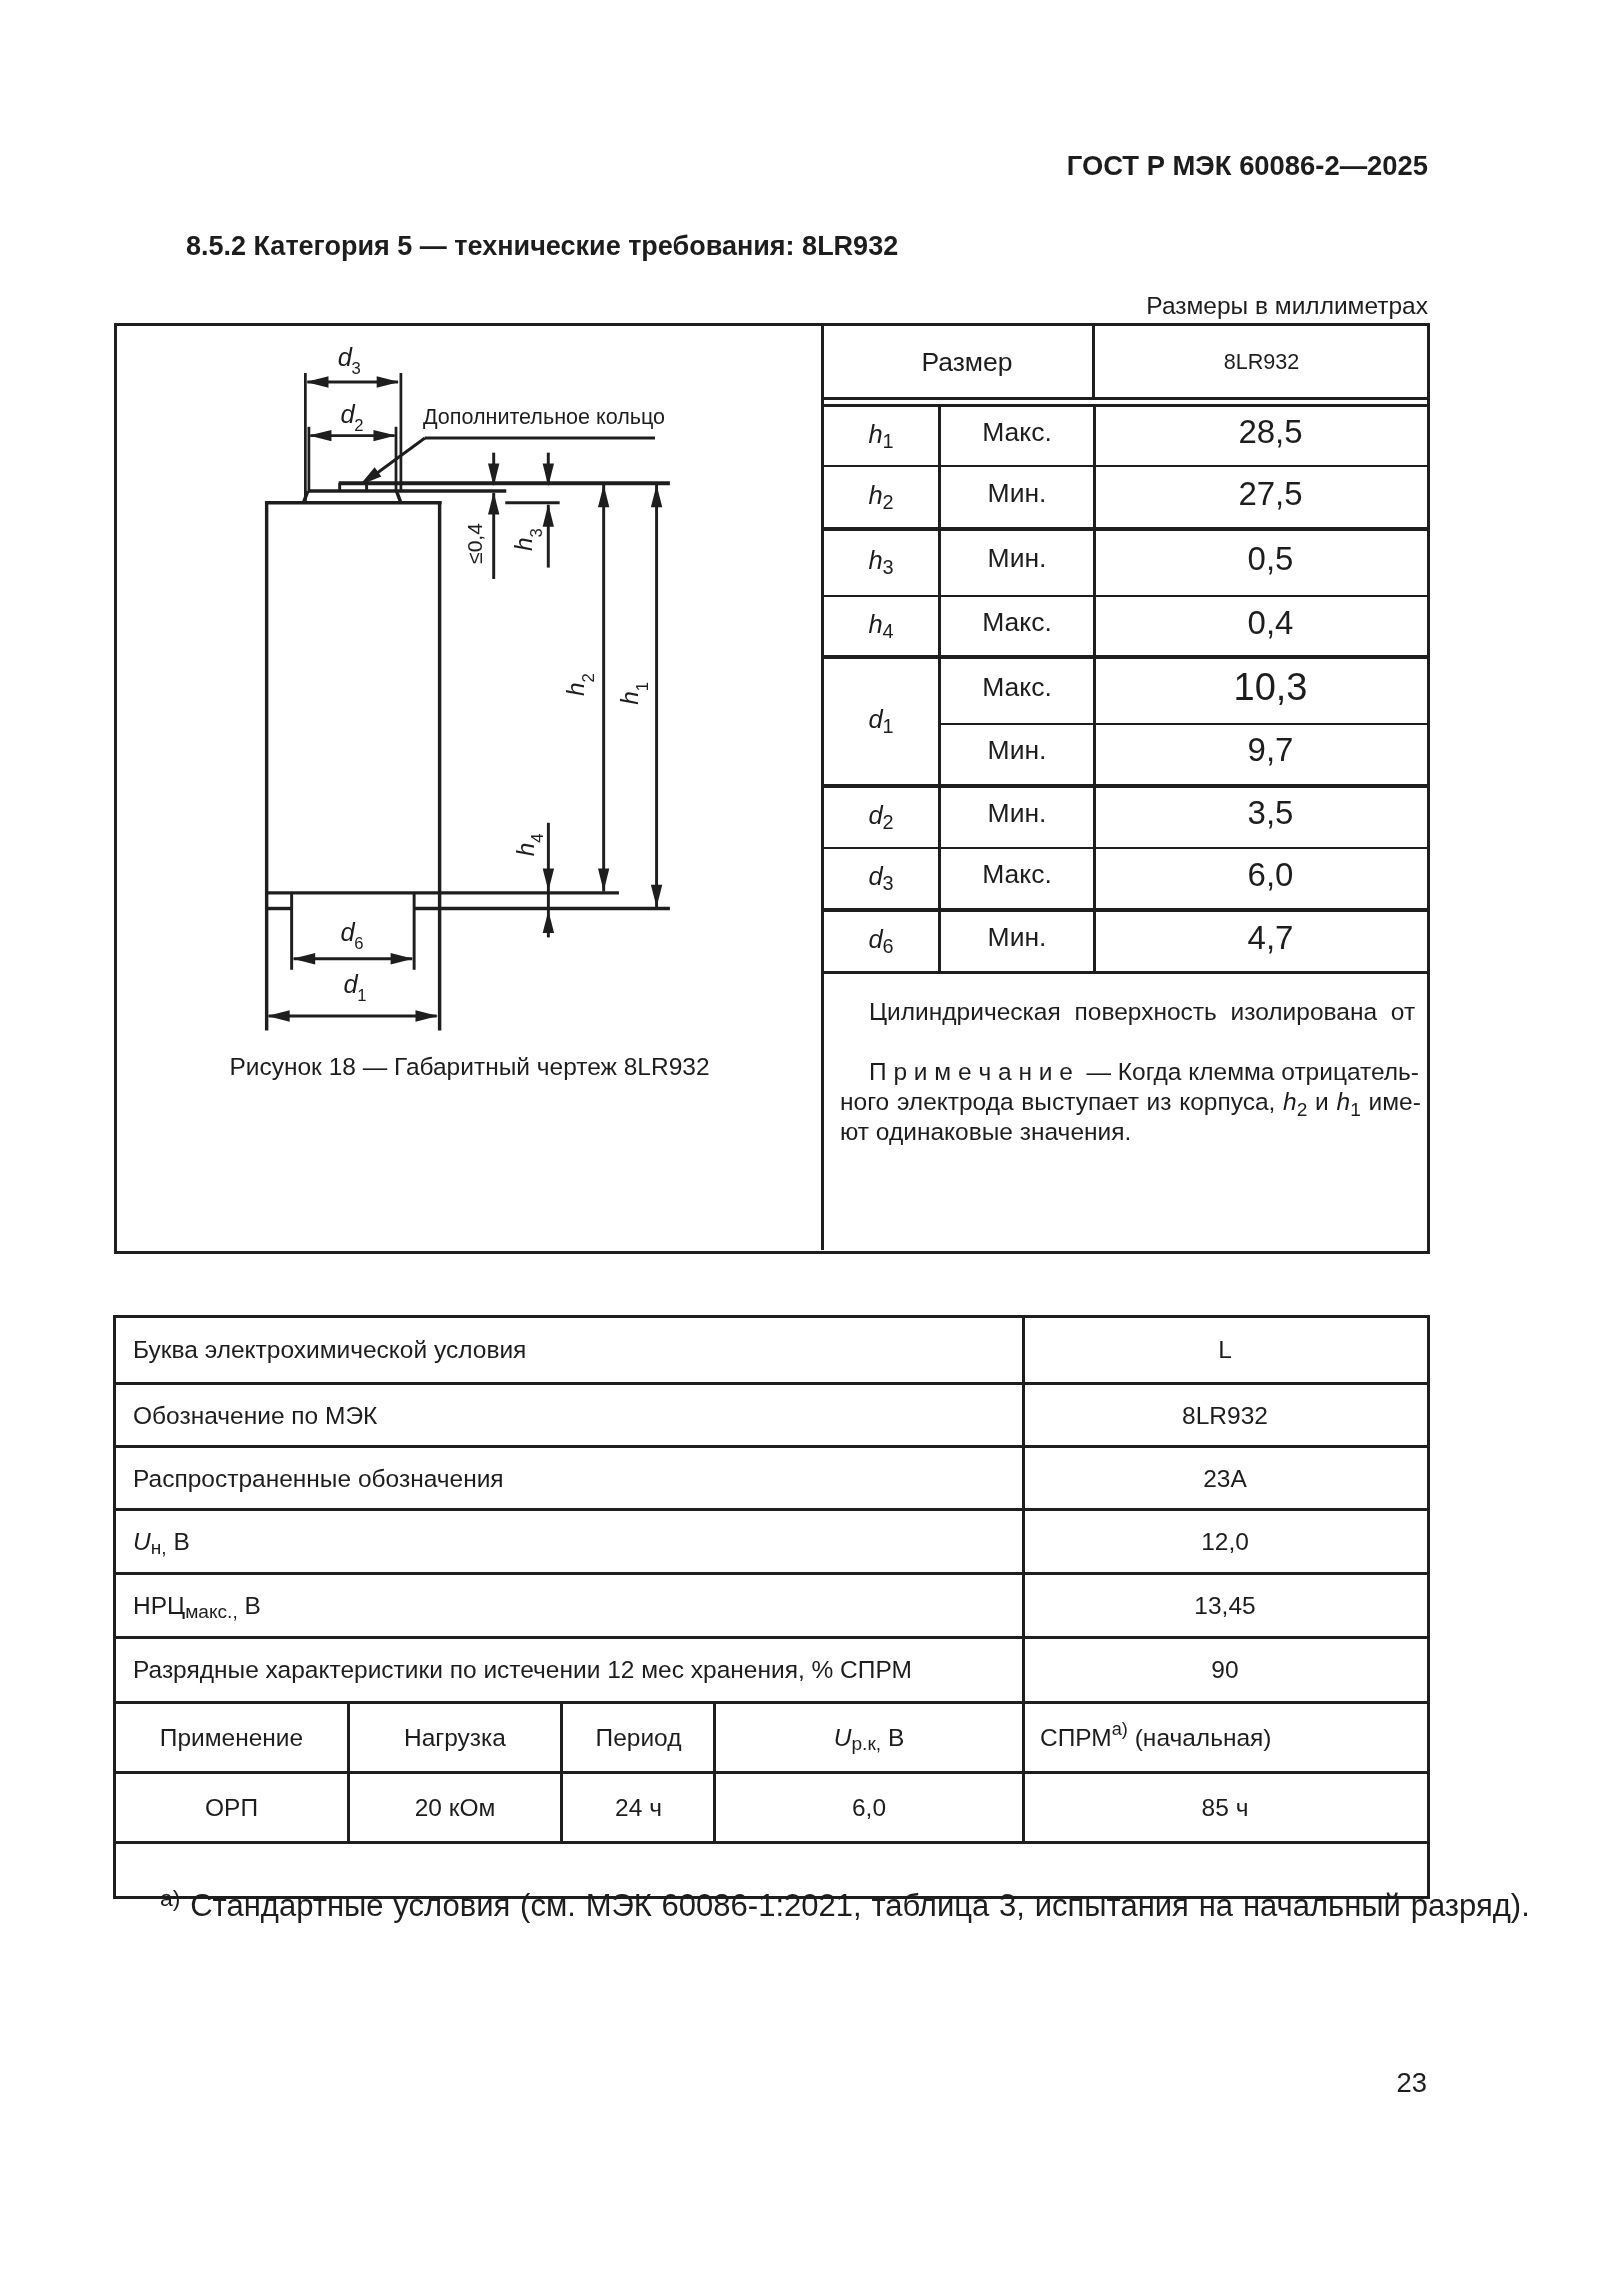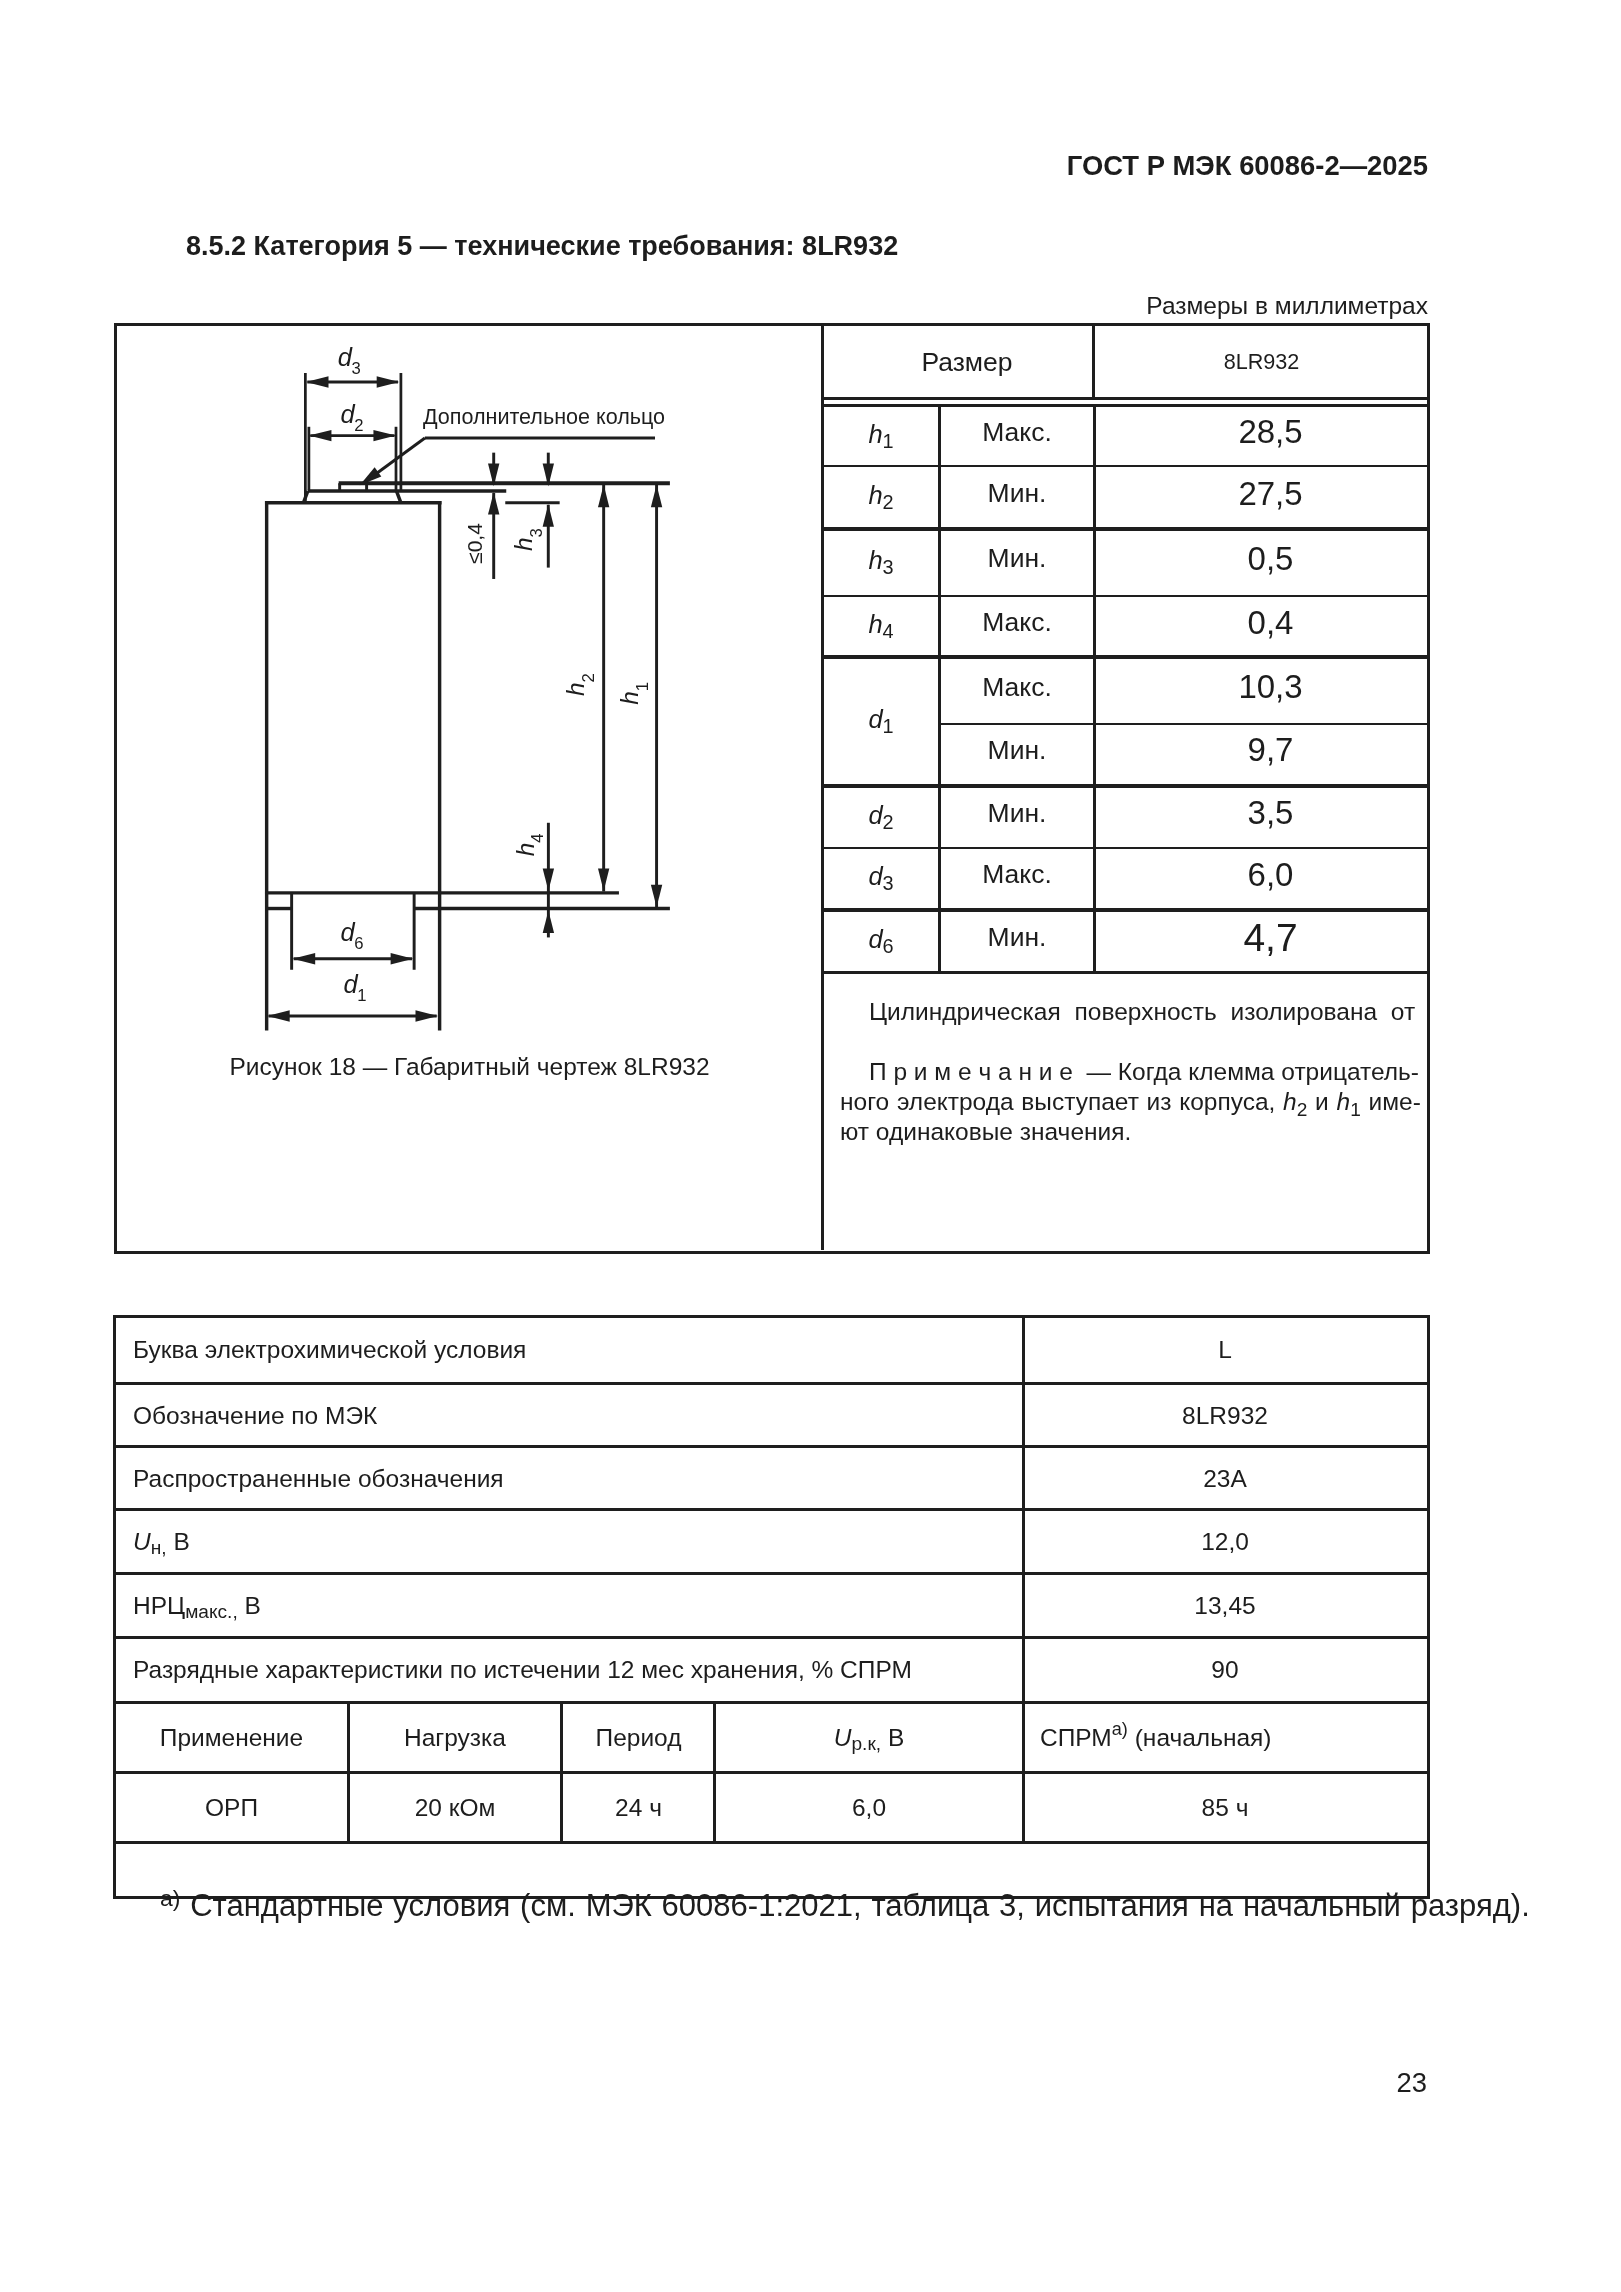--- a/index.html
+++ b/index.html
@@ -198,21 +198,21 @@
     <sub class="s">4</sub>
   </div>
 <div class="cell" style="left:940px;top:593px;width:154px;height:59px;font-size:26.5px;">Макс.</div>
 <div class="cell" style="left:1103px;top:593px;width:335px;height:59px;font-size:33px;">0,4</div>
 
 <div class="cell" style="left:822px;top:657px;width:118px;height:125px;font-size:25.5px;">
     <i class="v">d</i>
     <sub class="s">1</sub>
   </div>
 <div class="cell" style="left:940px;top:655px;width:154px;height:64px;font-size:26.5px;">Макс.</div>
-<div class="cell" style="left:1103px;top:655px;width:335px;height:64px;font-size:33px;">10,3</div>
+<div class="cell" style="left:1103px;top:655px;width:335px;height:64px;font-size:38px;">10,3</div>
 
 <div class="cell" style="left:940px;top:720px;width:154px;height:60px;font-size:26.5px;">Мин.</div>
 <div class="cell" style="left:1103px;top:720px;width:335px;height:60px;font-size:33px;">9,7</div>
 
 <div class="cell" style="left:822px;top:785px;width:118px;height:60px;font-size:25.5px;">
     <i class="v">d</i>
     <sub class="s">2</sub>
   </div>
 <div class="cell" style="left:940px;top:783px;width:154px;height:60px;font-size:26.5px;">Мин.</div>
 <div class="cell" style="left:1103px;top:783px;width:335px;height:60px;font-size:33px;">3,5</div>
@@ -222,21 +222,21 @@
     <sub class="s">3</sub>
   </div>
 <div class="cell" style="left:940px;top:845px;width:154px;height:59px;font-size:26.5px;">Макс.</div>
 <div class="cell" style="left:1103px;top:845px;width:335px;height:59px;font-size:33px;">6,0</div>
 
 <div class="cell" style="left:822px;top:910px;width:118px;height:59px;font-size:25.5px;">
     <i class="v">d</i>
     <sub class="s">6</sub>
   </div>
 <div class="cell" style="left:940px;top:908px;width:154px;height:59px;font-size:26.5px;">Мин.</div>
-<div class="cell" style="left:1103px;top:908px;width:335px;height:59px;font-size:39px;">4,7</div>
+<div class="cell" style="left:1103px;top:908px;width:335px;height:59px;font-size:33px;">4,7</div>
 
 <div class="abs" style="left:840px;top:997px;width:576px;font-size:24.5px;line-height:30px;">
   <div style="text-indent:29px;word-spacing:7px;white-space:nowrap;">Цилиндрическая поверхность изолирована от</div>
   <div>&nbsp;</div>
   <div style="text-indent:29px;white-space:nowrap;">П р и м е ч а н и е &nbsp;— Когда клемма отрицатель-</div>
   <div style="white-space:nowrap;word-spacing:0.9px;">ного электрода выступает из корпуса, <i class="v">h</i><sub class="s">2</sub> и <i class="v">h</i><sub class="s">1</sub> име-</div>
   <div>ют одинаковые значения.</div>
 </div>
 
 <div class="hl" style="left:115px;top:1315px;width:1314px;height:2.9px;"></div>

